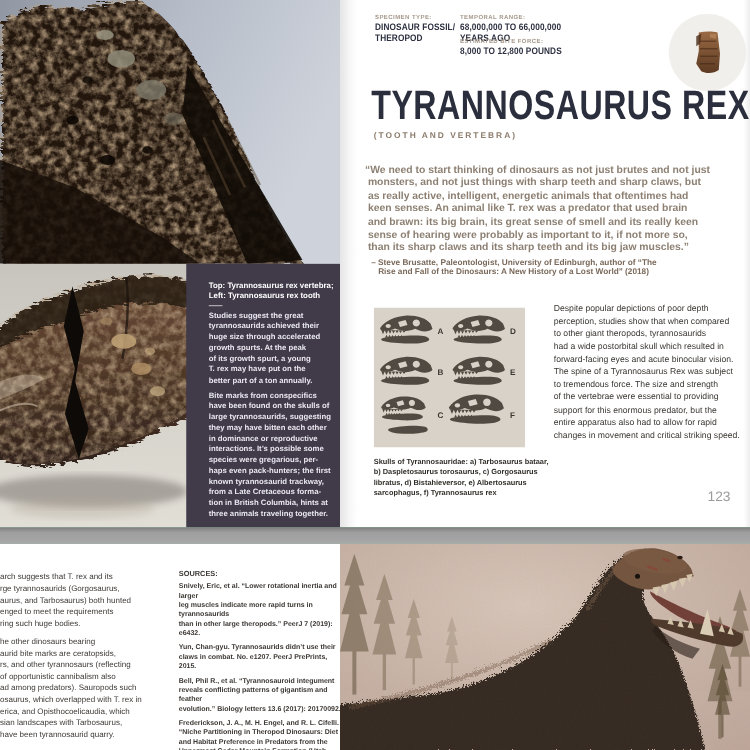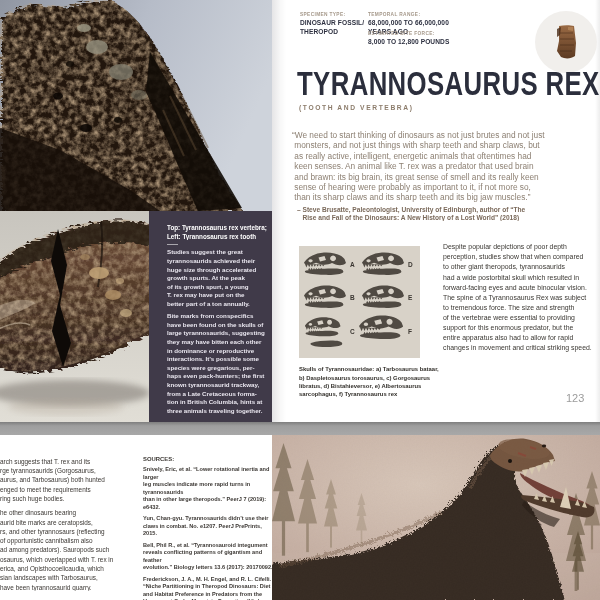--- a/index.html
+++ b/index.html
@@ -20,21 +20,21 @@
   .edge-r{position:absolute;left:595px;top:0;width:5px;height:422px;background:linear-gradient(90deg,rgba(0,0,0,0),rgba(0,0,0,.07));}
   .lab{font-size:9.6px;letter-spacing:.7px;font-weight:700;color:#a5988a;white-space:nowrap;}
   .val{font-size:15px;line-height:18px;font-weight:700;color:#2d3040;letter-spacing:.2px;white-space:pre-wrap;}
   .field{transform:scale(.5);transform-origin:0 0;}
   .field .val{transform:scale(.88,1);transform-origin:0 0;}
   #badge{position:absolute;left:535px;top:11px;width:62px;height:62px;border-radius:50%;background:#f1efec;}
   #badge svg{position:absolute;left:17px;top:12px;}
   #title{position:absolute;left:297px;top:67px;font-size:33px;line-height:33px;font-weight:700;color:#2b2e3c;
          letter-spacing:.5px;white-space:nowrap;transform:scale(.78,1);transform-origin:0 0;}
   #subtitle{position:absolute;left:299px;top:104px;font-size:13.4px;letter-spacing:3.2px;font-weight:700;color:#8c7c6b;white-space:nowrap;}
-  #quote{position:absolute;left:292px;top:130px;width:305px;font-size:8.3px;line-height:10.4px;color:#8d8073;}
+  #quote{position:absolute;left:292px;top:130px;width:305px;font-size:8.3px;line-height:10.4px;color:#8d8073;font-weight:bold;}
   #attribution{position:absolute;left:297px;top:206px;width:600px;font-size:13.2px;line-height:15.4px;font-weight:700;color:#7a695a;}
   #skull-figure{position:absolute;left:299px;top:246px;}
   #skull-caption{position:absolute;left:299px;top:365px;width:300px;font-size:11.8px;line-height:16.8px;font-weight:700;color:#322f2a;}
   #body-para{position:absolute;left:443px;top:242px;width:340px;font-size:13.8px;line-height:20.2px;color:#3a3732;}
   #page-number{position:absolute;left:566px;top:392px;font-size:11px;color:#9c9c9c;}
   
   #band{position:absolute;left:0;top:422px;width:600px;height:13px;
         background:linear-gradient(#7e7e7e,#9e9e9e 30%,#a8a8a8);}
   
   #bottom-spread{position:absolute;left:0;top:435px;width:600px;height:165px;background:#fff;overflow:hidden;}

